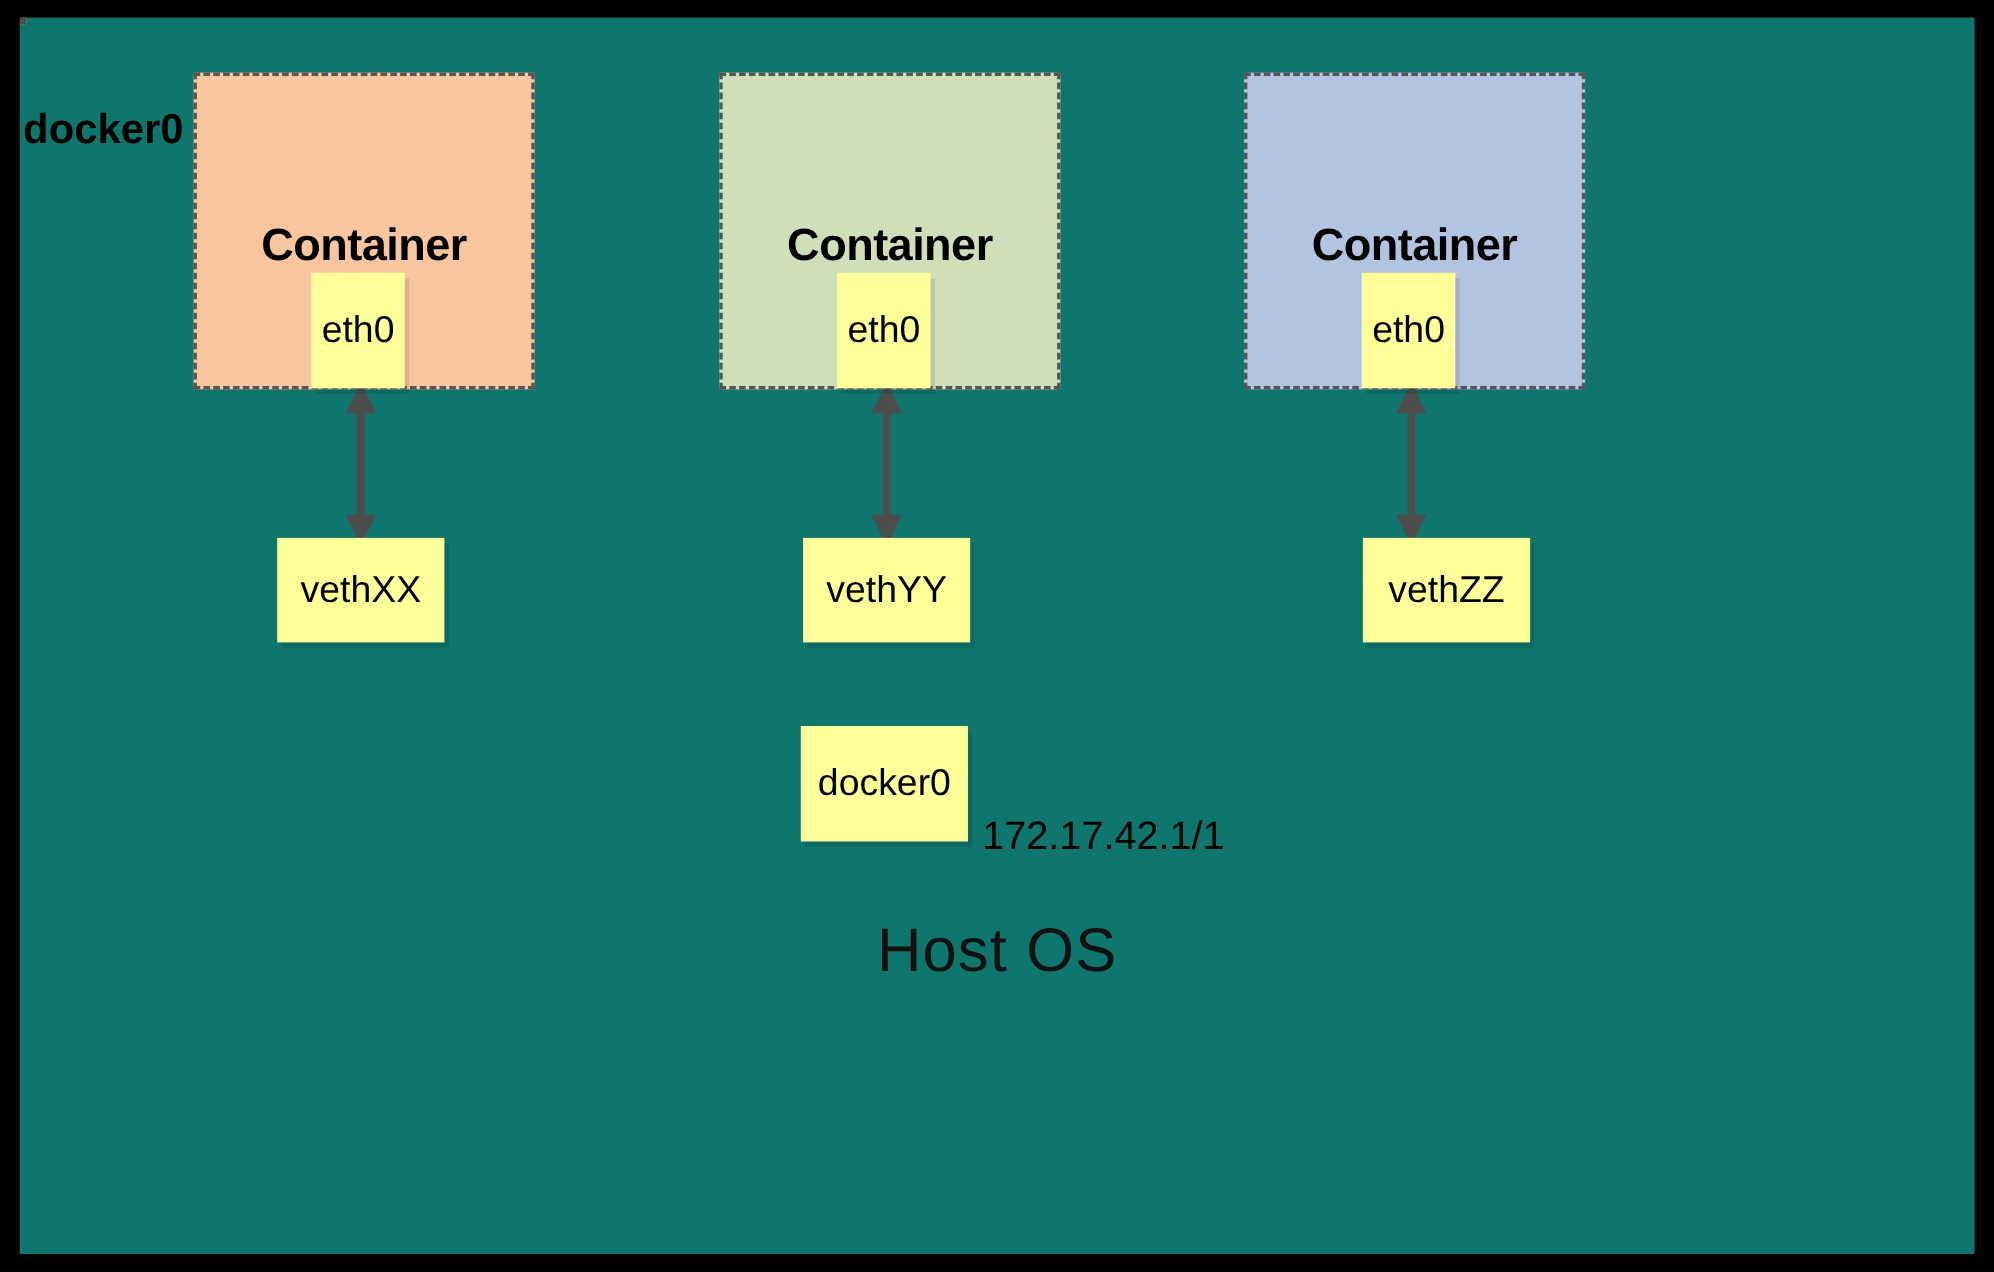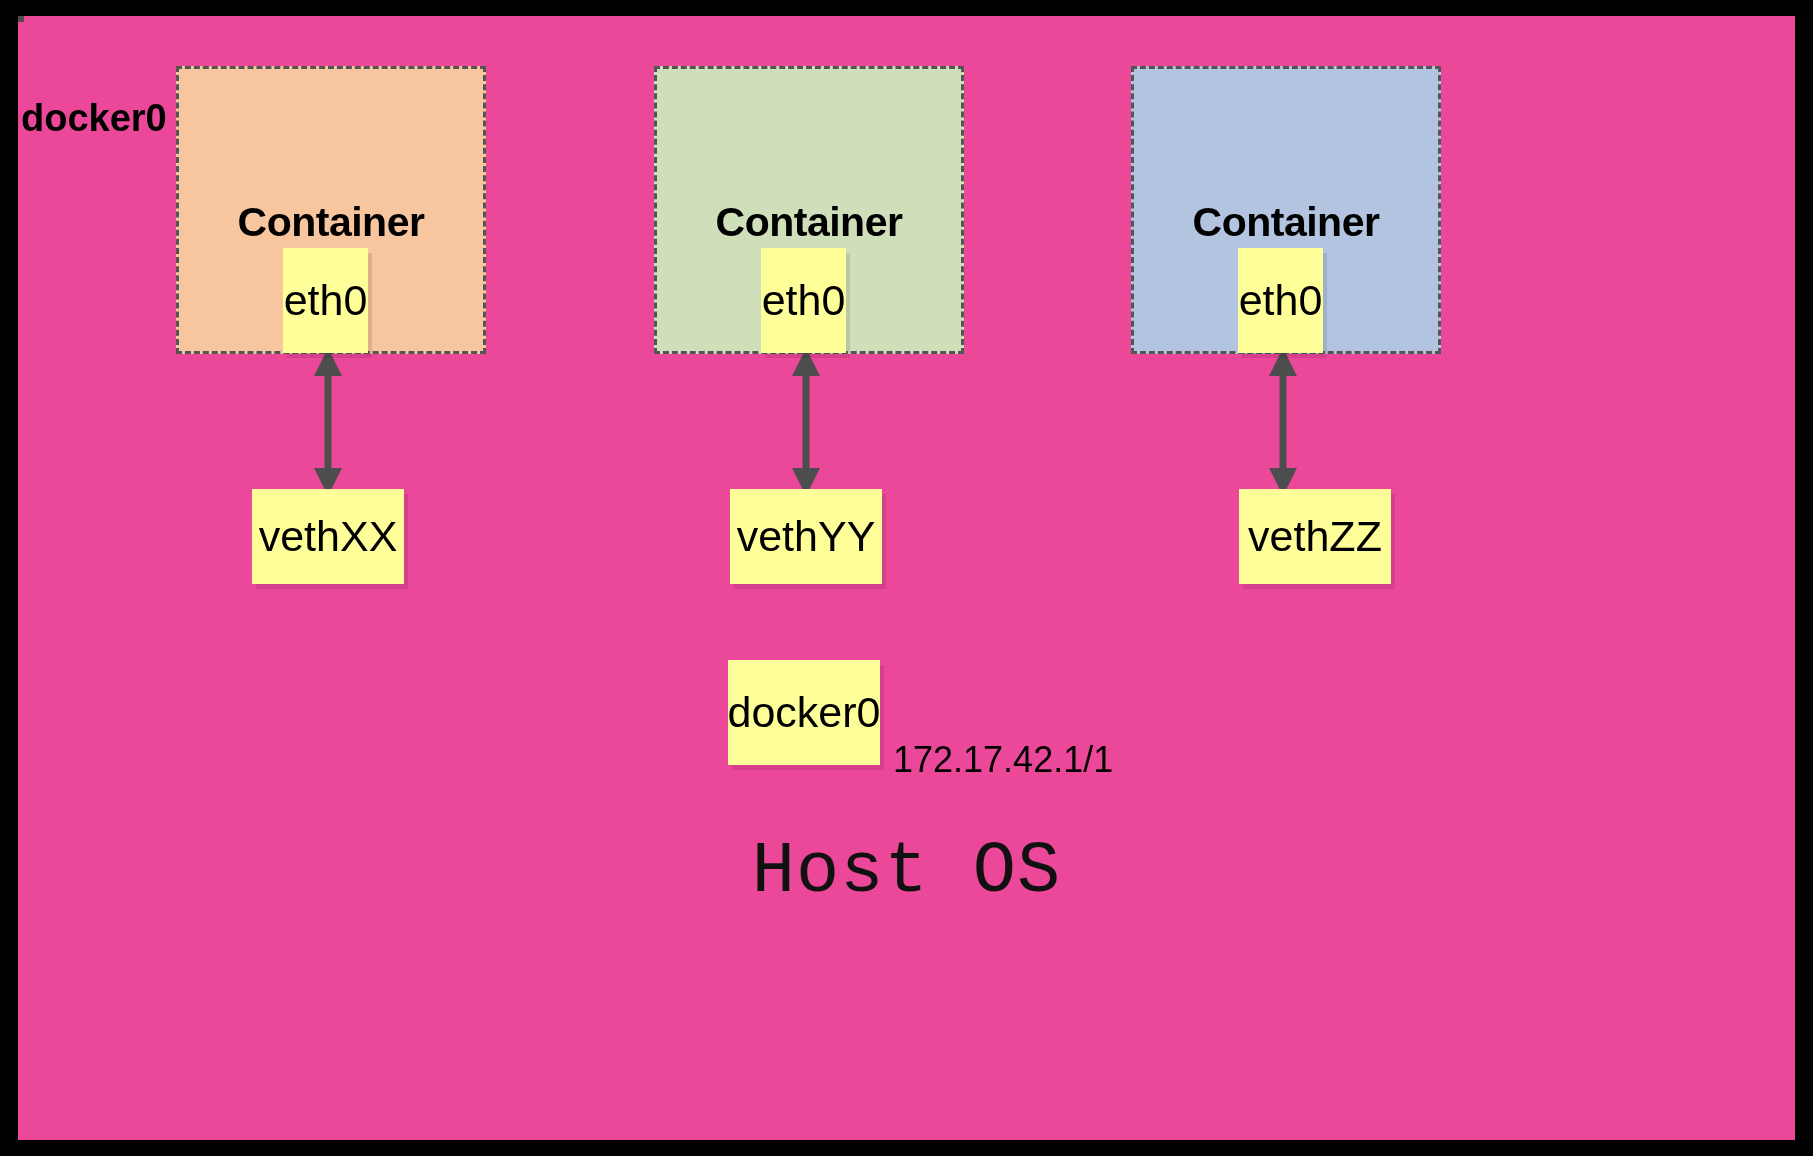--- a/index.html
+++ b/index.html
@@ -19,21 +19,21 @@
     position: absolute;
     left: 0; top: 0;
     width: 1813px; height: 1156px;
     background: #000000;
     box-sizing: border-box;
   }
   #canvas {
     position: absolute;
     left: 18px;  top: 16px;
     width: 1777px; height: 1124px;
-    background: #ec4899;
+    background: #0f766e;
     overflow: hidden;
   }
 
   
   .container-box {
     position: absolute;
     box-sizing: border-box;
     border: 3px dashed #555555;
   }
   .container-title {
@@ -48,21 +48,21 @@
   }
 
   
   .iface {
     position: absolute;
     background: #ffff99;
     box-shadow: 4px 5px 0 rgba(0,0,0,0.10);
     display: flex;
     align-items: center;
     justify-content: center;
-    font-size: 43px;
+    font-size: 34px;
     color: #000000;
     z-index: 30;
   }
 
   
   #bridge {
     position: absolute;
     box-sizing: border-box;
     background: #c5b3d9;
     border: 3px solid #4d4d4d;
@@ -90,24 +90,23 @@
     position: absolute;
     font-size: 36px;
     color: #000000;
     white-space: nowrap;
     z-index: 25;
   }
   #host-os {
     position: absolute;
     left: 0; right: 0;
     text-align: center;
-    font-size: 72px;
+    font-size: 56px;
     color: #111111;
     letter-spacing: 1px;
-    font-family: Liberation Mono, monospace;
   }
 </style>
 </head>
 <body>
 
 <div id="frame">
   <div id="canvas">
 
     <div id="bridge">
       <div id="bridge-title">docker0</div>

